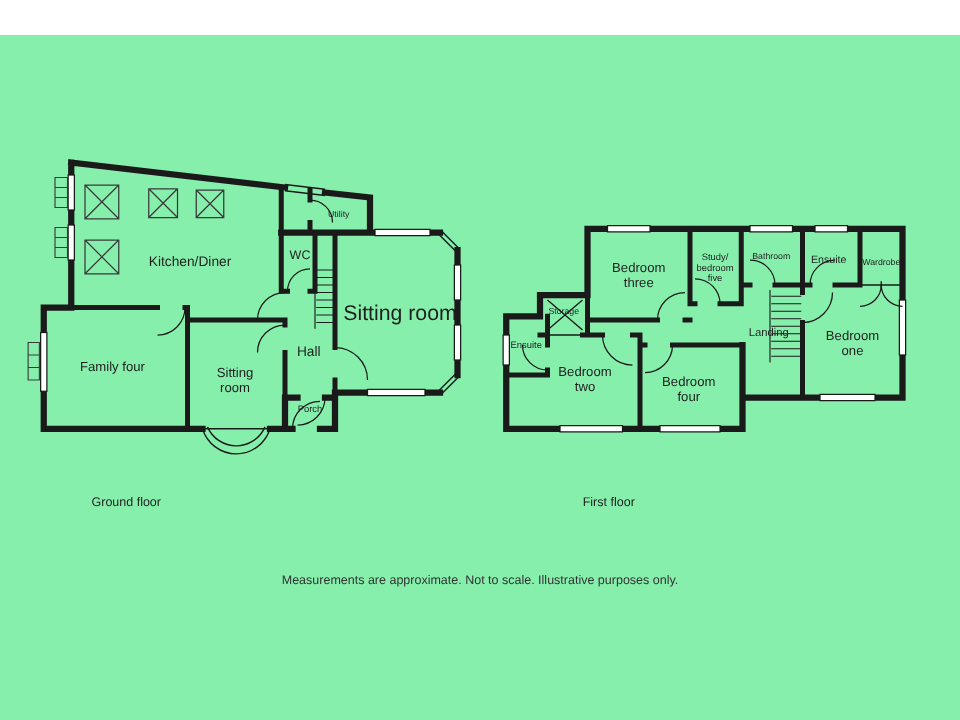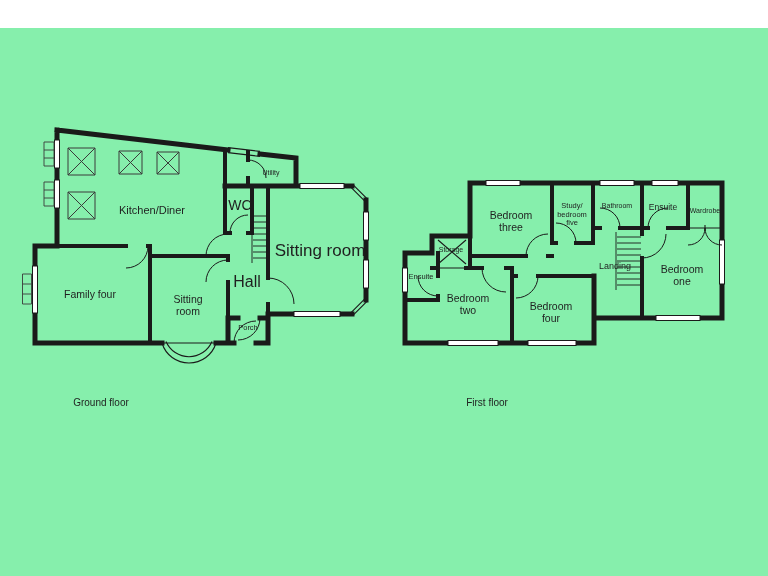--- a/index.html
+++ b/index.html
@@ -186,26 +186,26 @@
         <path class="hatch" d="
           M616,204 L616,262
           M617,209 H641 M617,215 H641 M617,221 H641 M617,227 H641 M617,233 H641
           M617,239 H641 M617,245 H641 M617,251 H641 M617,257 H641"></path>
       </g>
     </g>
   </svg>
 
   <div class="lbl" style="left:152px;top:182px;font-size:11px">Kitchen/Diner</div>
   <div class="lbl" style="left:271px;top:145px;font-size:7px">Utility</div>
-  <div class="lbl" style="left:240px;top:177px;font-size:14px">WC</div>
+  <div class="lbl" style="left:240px;top:177px;font-size:10px">WC</div>
   <div class="lbl" style="left:320px;top:223px;font-size:17px">Sitting room</div>
   <div class="lbl" style="left:90px;top:266px;font-size:10.5px">Family four</div>
   <div class="lbl" style="left:188px;top:277px;font-size:10.5px">Sitting
 room</div>
-  <div class="lbl" style="left:247px;top:254px;font-size:16px">Hall</div>
+  <div class="lbl" style="left:247px;top:254px;font-size:11px">Hall</div>
   <div class="lbl" style="left:248px;top:300px;font-size:7.5px">Porch</div>
 
   <div class="lbl" style="left:511px;top:193px;font-size:10.5px">Bedroom
 three</div>
   <div class="lbl" style="left:572px;top:187px;font-size:7.5px">Study/
 bedroom
 five</div>
   <div class="lbl" style="left:617px;top:178px;font-size:7px">Bathroom</div>
   <div class="lbl" style="left:663px;top:180px;font-size:8.5px">Ensuite</div>
   <div class="lbl" style="left:705px;top:183px;font-size:7px">Wardrobe</div>
@@ -214,14 +214,15 @@
   <div class="lbl" style="left:468px;top:276px;font-size:10.5px">Bedroom
 two</div>
   <div class="lbl" style="left:551px;top:284px;font-size:10.5px">Bedroom
 four</div>
   <div class="lbl" style="left:615px;top:238px;font-size:9px">Landing</div>
   <div class="lbl" style="left:682px;top:247px;font-size:10.5px">Bedroom
 one</div>
 
   <div class="floor-title" style="left:101px;top:374px">Ground floor</div>
   <div class="floor-title" style="left:487px;top:374px">First floor</div>
+  <div class="disclaimer" style="left:384px;top:437px">Measurements are approximate. Not to scale. Illustrative purposes only.</div>
 
 </div>
 
 </body></html>

